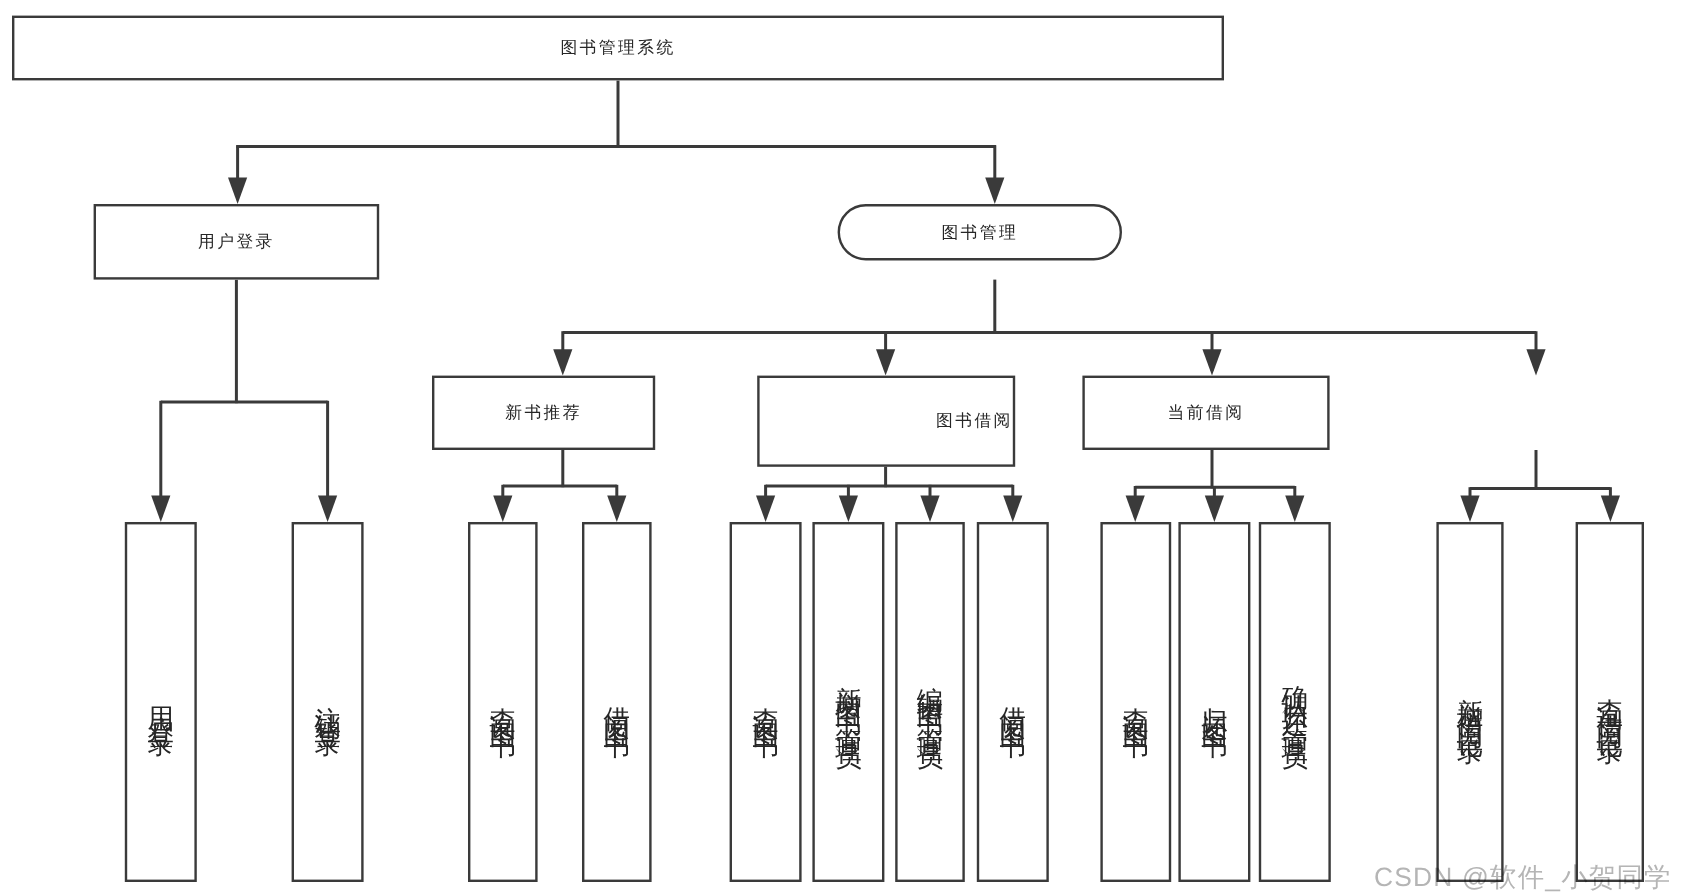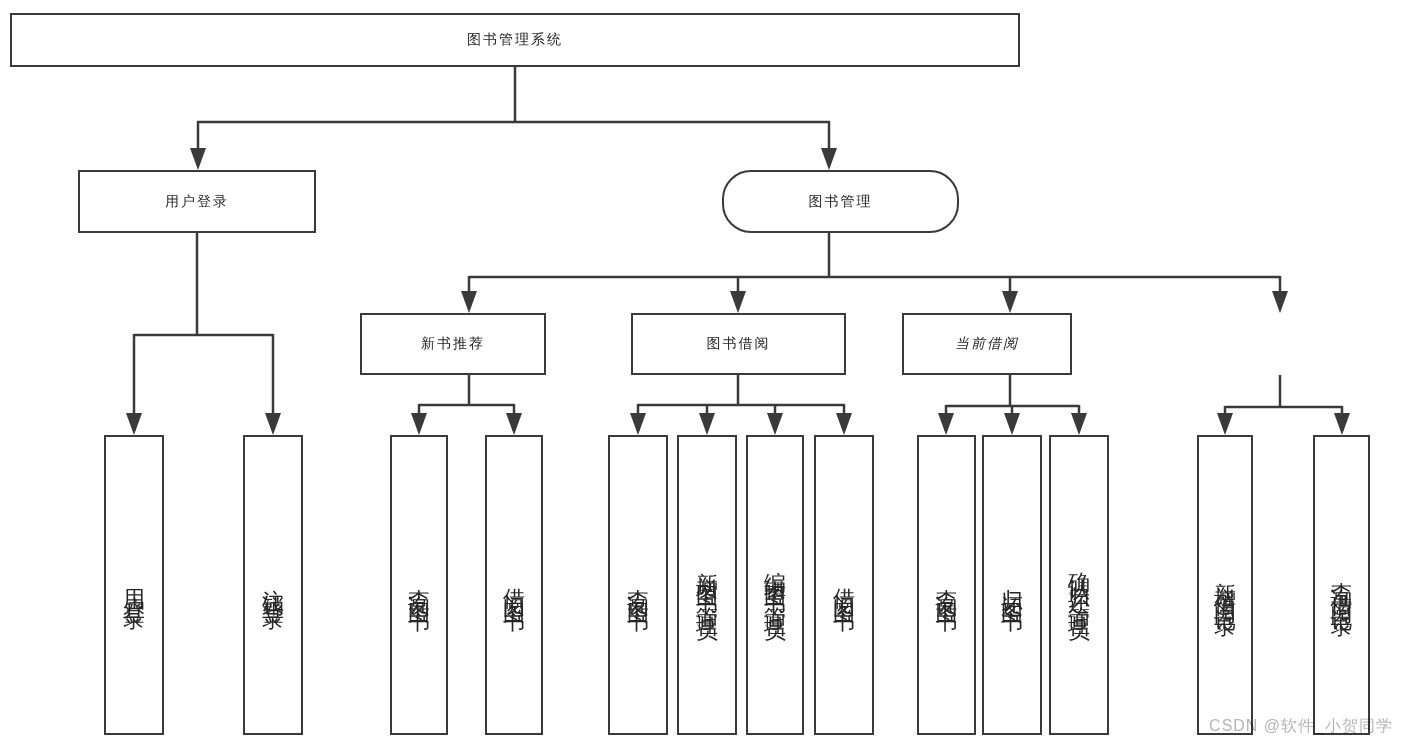--- a/index.html
+++ b/index.html
@@ -38,21 +38,21 @@
     text-orientation: mixed;
     font-size: 22px;
     letter-spacing: 7px;
     line-height: 1.0;
     white-space: nowrap;
   }
   #watermark {
     position: absolute;
     right: 12px;
     top: 716px;
-    font-size: 16px;
+    font-size: 22px;
     letter-spacing: 1px;
     color: #b5b5b5;
     mix-blend-mode: multiply;
     z-index: 5;
     white-space: nowrap;
   }
   line { stroke: #3a3a3a; stroke-width: 2.5; }
   polygon { fill: #3a3a3a; }
 </style>
 </head>
@@ -136,31 +136,31 @@
     </g>
   </svg>
 
   <div class="box" style="left:10px; top:13px; width:1010px; height:54px;">
     <span class="h-label">图书管理系统</span>
   </div>
 
   <div class="box" style="left:78px; top:170px; width:238px; height:63px;">
     <span class="h-label">用户登录</span>
   </div>
-  <div class="box" style="left:722px; top:170px; width:237px; height:63px;border-radius:29px;">
+  <div class="box" style="left:698px; top:170px; width:237px; height:47px;border-radius:29px;">
     <span class="h-label">图书管理</span>
   </div>
 
   <div class="box" style="left:360px; top:313px; width:186px; height:62px;">
     <span class="h-label">新书推荐</span>
   </div>
-  <div class="box" style="left:631px; top:313px; width:215px; height:62px;">
+  <div class="box" style="left:631px; top:313px; width:215px; height:76px;justify-content:flex-end;">
     <span class="h-label">图书借阅</span>
   </div>
-  <div class="box" style="left:902px; top:313px; width:170px; height:62px;font-style:italic;">
+  <div class="box" style="left:902px; top:313px; width:206px; height:62px;">
     <span class="h-label">当前借阅</span>
   </div>
 
   <div class="box leaf" style="left:104px; top:435px; width:60px; height:300px;">
     <span class="vtext">用户登录</span>
   </div>
   <div class="box leaf" style="left:243px; top:435px; width:60px; height:300px;">
     <span class="vtext">注销登录</span>
   </div>
 

